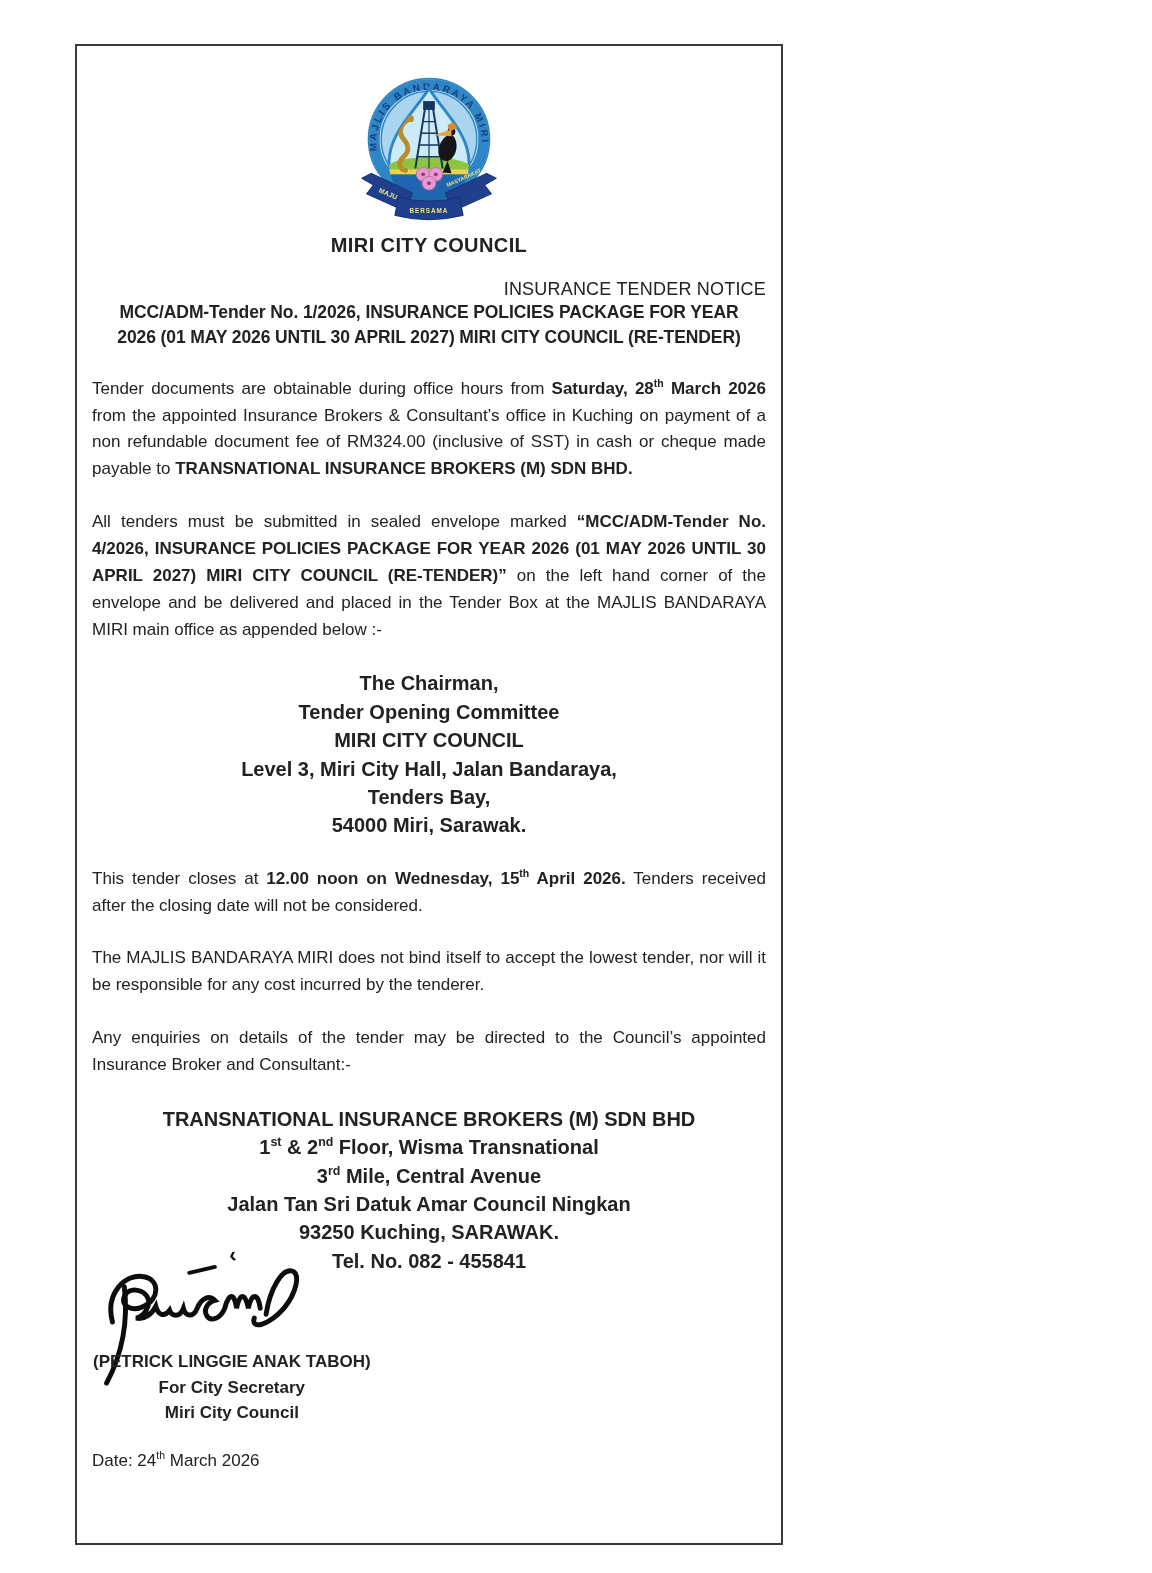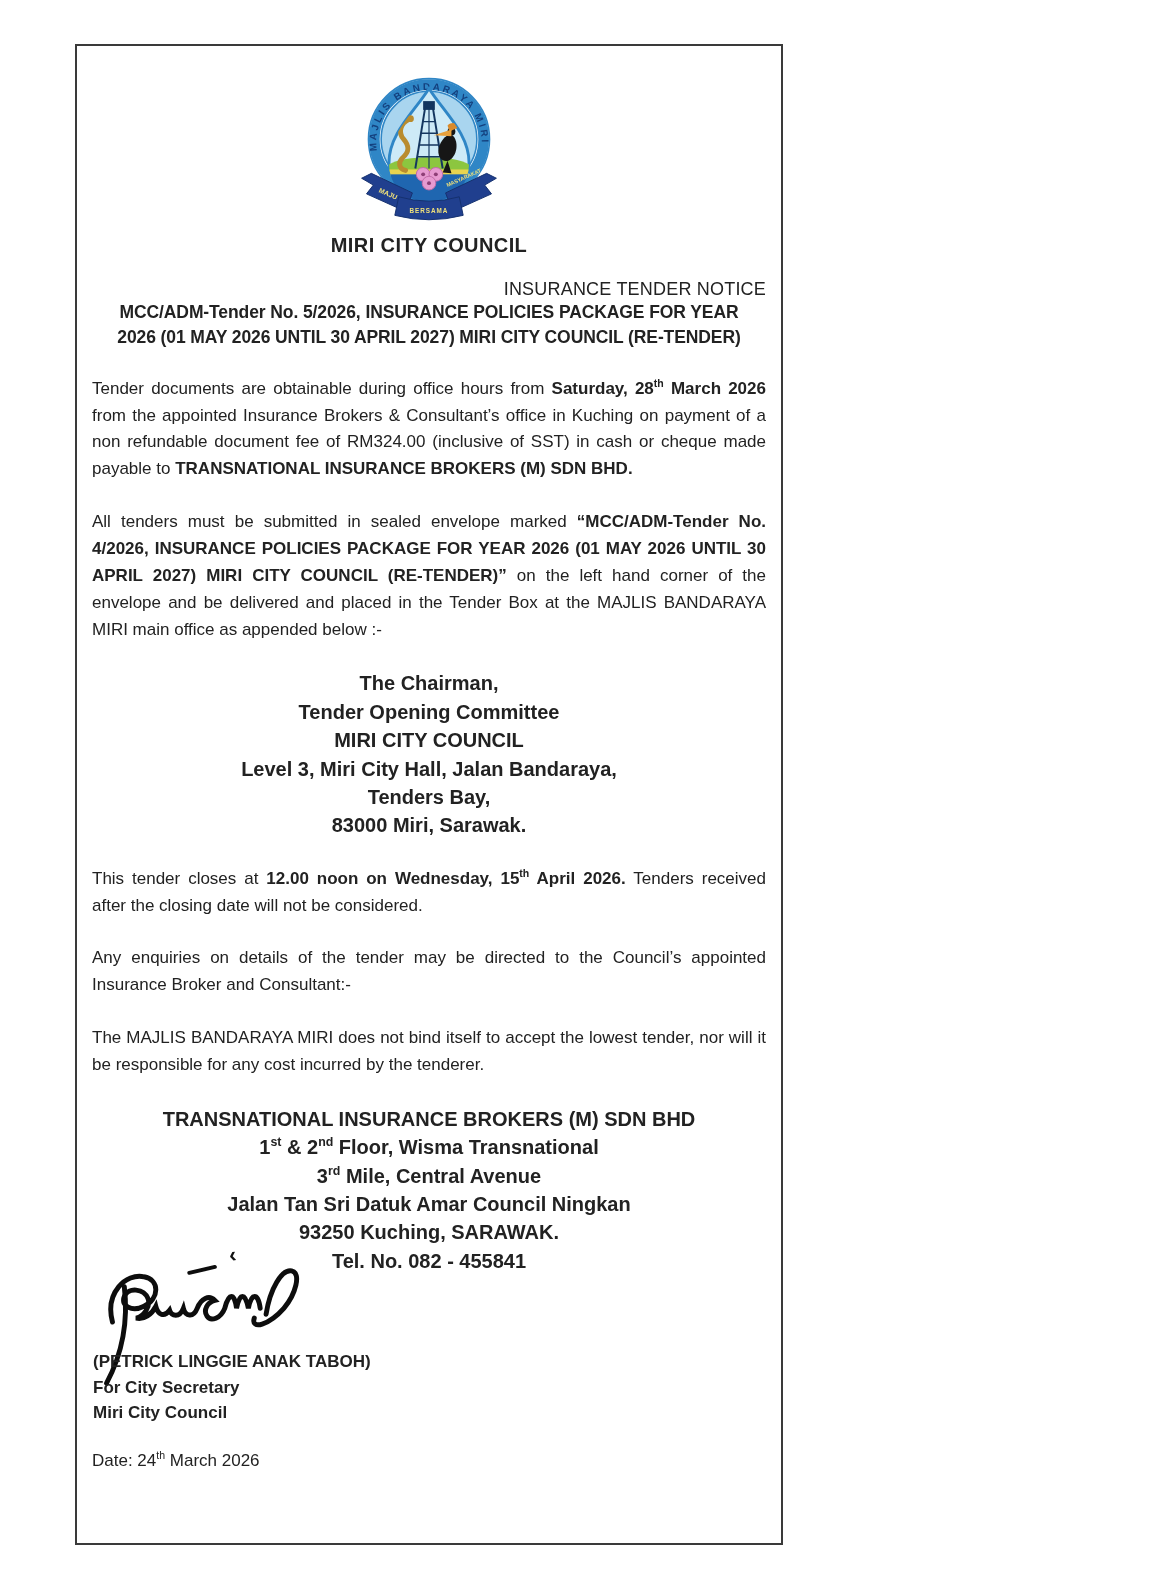--- a/index.html
+++ b/index.html
@@ -9,21 +9,21 @@
   .center{text-align:center;}
   .logo-wrap{width:166px;margin:0 auto;}
   .org-name{margin-top:8px;font-size:20px;font-weight:bold;letter-spacing:.4px;}
   .notice-title{margin-top:22px;font-size:18px;letter-spacing:.2px;text-align:right;}
   .subtitle{font-size:17.5px;font-weight:bold;line-height:1.42;letter-spacing:-.1px;}
   p.body{font-size:17px;line-height:1.58;text-align:justify;margin:26px 0 0 0;}
   .blockaddr{margin-top:26px;font-size:20px;font-weight:bold;line-height:1.42;text-align:center;}
   .b{font-weight:bold;}
   .u{text-decoration-thickness:1.8px;text-underline-offset:3px;}
   sup{font-size:62%;vertical-align:super;line-height:0;}
-  .sig-area{position:relative;height:150px;margin-top:2px;}
+  .sig-area{position:relative;height:150px;margin-top:2px;text-align:center;}
   .sig-svg{position:absolute;left:2px;top:-14px;width:228px;height:128px;}
   .signatory{position:absolute;left:1px;top:72px;font-size:17px;font-weight:bold;line-height:1.5;}
   .date-line{margin-top:24px;font-size:17px;font-weight:normal;}
   .stray{position:absolute;left:152px;top:1196px;font-size:22px;font-weight:bold;color:#111;
          transform:rotate(-8deg);}
 </style>
 </head>
 <body>
 
 <div class="frame">
@@ -79,39 +79,39 @@
         <text x="33" y="122" font-size="7" fill="#f0e17a" font-weight="bold" transform="rotate(24 33 122)">MAJU</text>
         <text x="104" y="117" font-size="5.5" fill="#f0e17a" font-weight="bold" transform="rotate(-24 104 117)">MASYARAKAT</text>
         <text x="85" y="144" font-size="6.5" fill="#f0e17a" font-weight="bold" text-anchor="middle" letter-spacing="1">BERSAMA</text>
       </g>
     </svg>
   </div>
 
   <div class="org-name center">MIRI CITY COUNCIL</div>
   <div class="notice-title center">INSURANCE TENDER NOTICE</div>
   <div class="subtitle center">
-    <div>MCC/ADM-Tender No. 5/2026, INSURANCE POLICIES PACKAGE FOR YEAR</div>
+    <div>MCC/ADM-Tender No. 1/2026, INSURANCE POLICIES PACKAGE FOR YEAR</div>
     <div>2026 (01 MAY 2026 UNTIL 30 APRIL 2027) MIRI CITY COUNCIL (RE-TENDER)</div>
   </div>
 
   <p class="body"><span>Tender documents are obtainable during office hours from </span><span class="b u">Saturday, 28</span><span class="b u"><sup>th</sup></span><span class="b u"> March 2026</span><span> from the appointed Insurance Brokers &amp; Consultant’s office in Kuching on payment of a non refundable document fee of RM324.00 (inclusive of SST) in cash or cheque made payable to </span><span class="b">TRANSNATIONAL INSURANCE BROKERS (M) SDN BHD.</span></p>
   <p class="body"><span>All tenders must be submitted in sealed envelope marked </span><span class="b">“MCC/ADM-Tender No. 4/2026, INSURANCE POLICIES PACKAGE FOR YEAR 2026 (01 MAY 2026 UNTIL 30 APRIL 2027) MIRI CITY COUNCIL (RE-TENDER)”</span><span> on the left hand corner of the envelope and be delivered and placed in the Tender Box at the MAJLIS BANDARAYA MIRI main office as appended below :-</span></p>
 
   <div class="blockaddr">
     <div>The Chairman,</div>
     <div>Tender Opening Committee</div>
     <div>MIRI CITY COUNCIL</div>
     <div>Level 3, Miri City Hall, Jalan Bandaraya,</div>
     <div>Tenders Bay,</div>
-    <div>83000 Miri, Sarawak.</div>
+    <div>54000 Miri, Sarawak.</div>
   </div>
 
   <p class="body"><span>This tender closes at </span><span class="b u">12.00 noon on Wednesday, 15</span><span class="b u"><sup>th</sup></span><span class="b u"> April 2026.</span><span> Tenders received after the closing date will not be considered.</span></p>
+  <p class="body"><span>The MAJLIS BANDARAYA MIRI does not bind itself to accept the lowest tender, nor will it be responsible for any cost incurred by the tenderer.</span></p>
   <p class="body"><span>Any enquiries on details of the tender may be directed to the Council’s appointed Insurance Broker and Consultant:-</span></p>
-  <p class="body"><span>The MAJLIS BANDARAYA MIRI does not bind itself to accept the lowest tender, nor will it be responsible for any cost incurred by the tenderer.</span></p>
 
   <div class="blockaddr">
     <div>TRANSNATIONAL INSURANCE BROKERS (M) SDN BHD</div>
     <div><span>1</span><span><sup>st</sup></span><span> &amp; 2</span><span><sup>nd</sup></span><span> Floor, Wisma Transnational</span></div>
     <div><span>3</span><span><sup>rd</sup></span><span> Mile, Central Avenue</span></div>
     <div>Jalan Tan Sri Datuk Amar Council Ningkan</div>
     <div>93250 Kuching, SARAWAK.</div>
     <div>Tel. No. 082 - 455841</div>
   </div>
 

